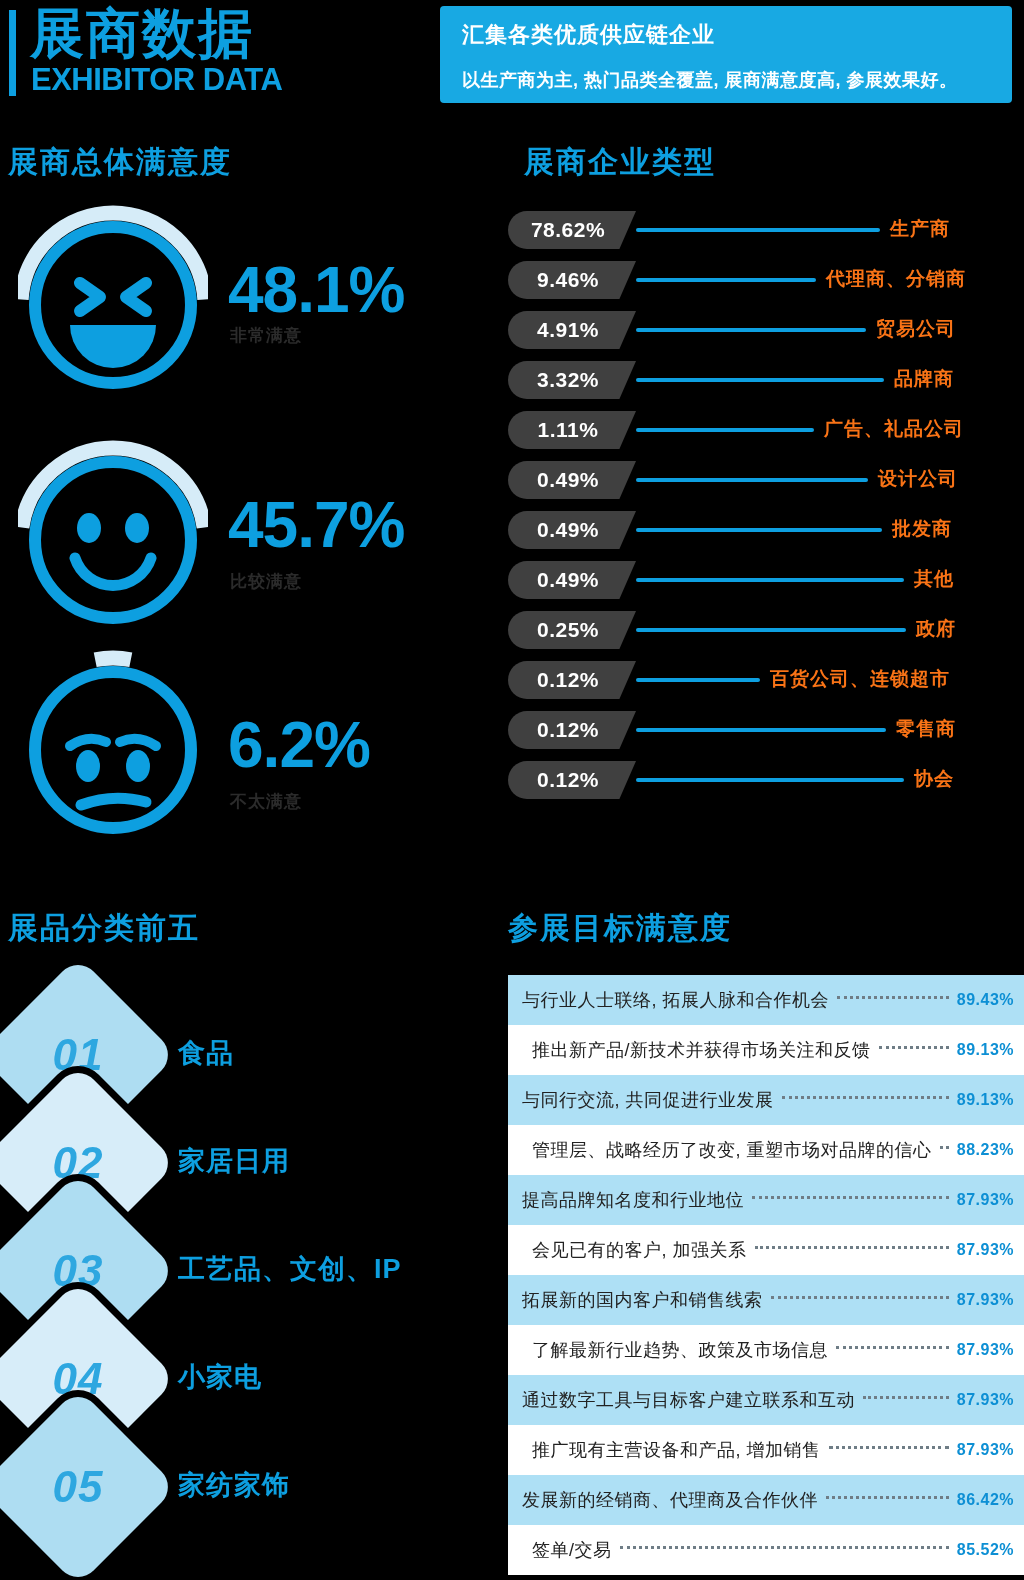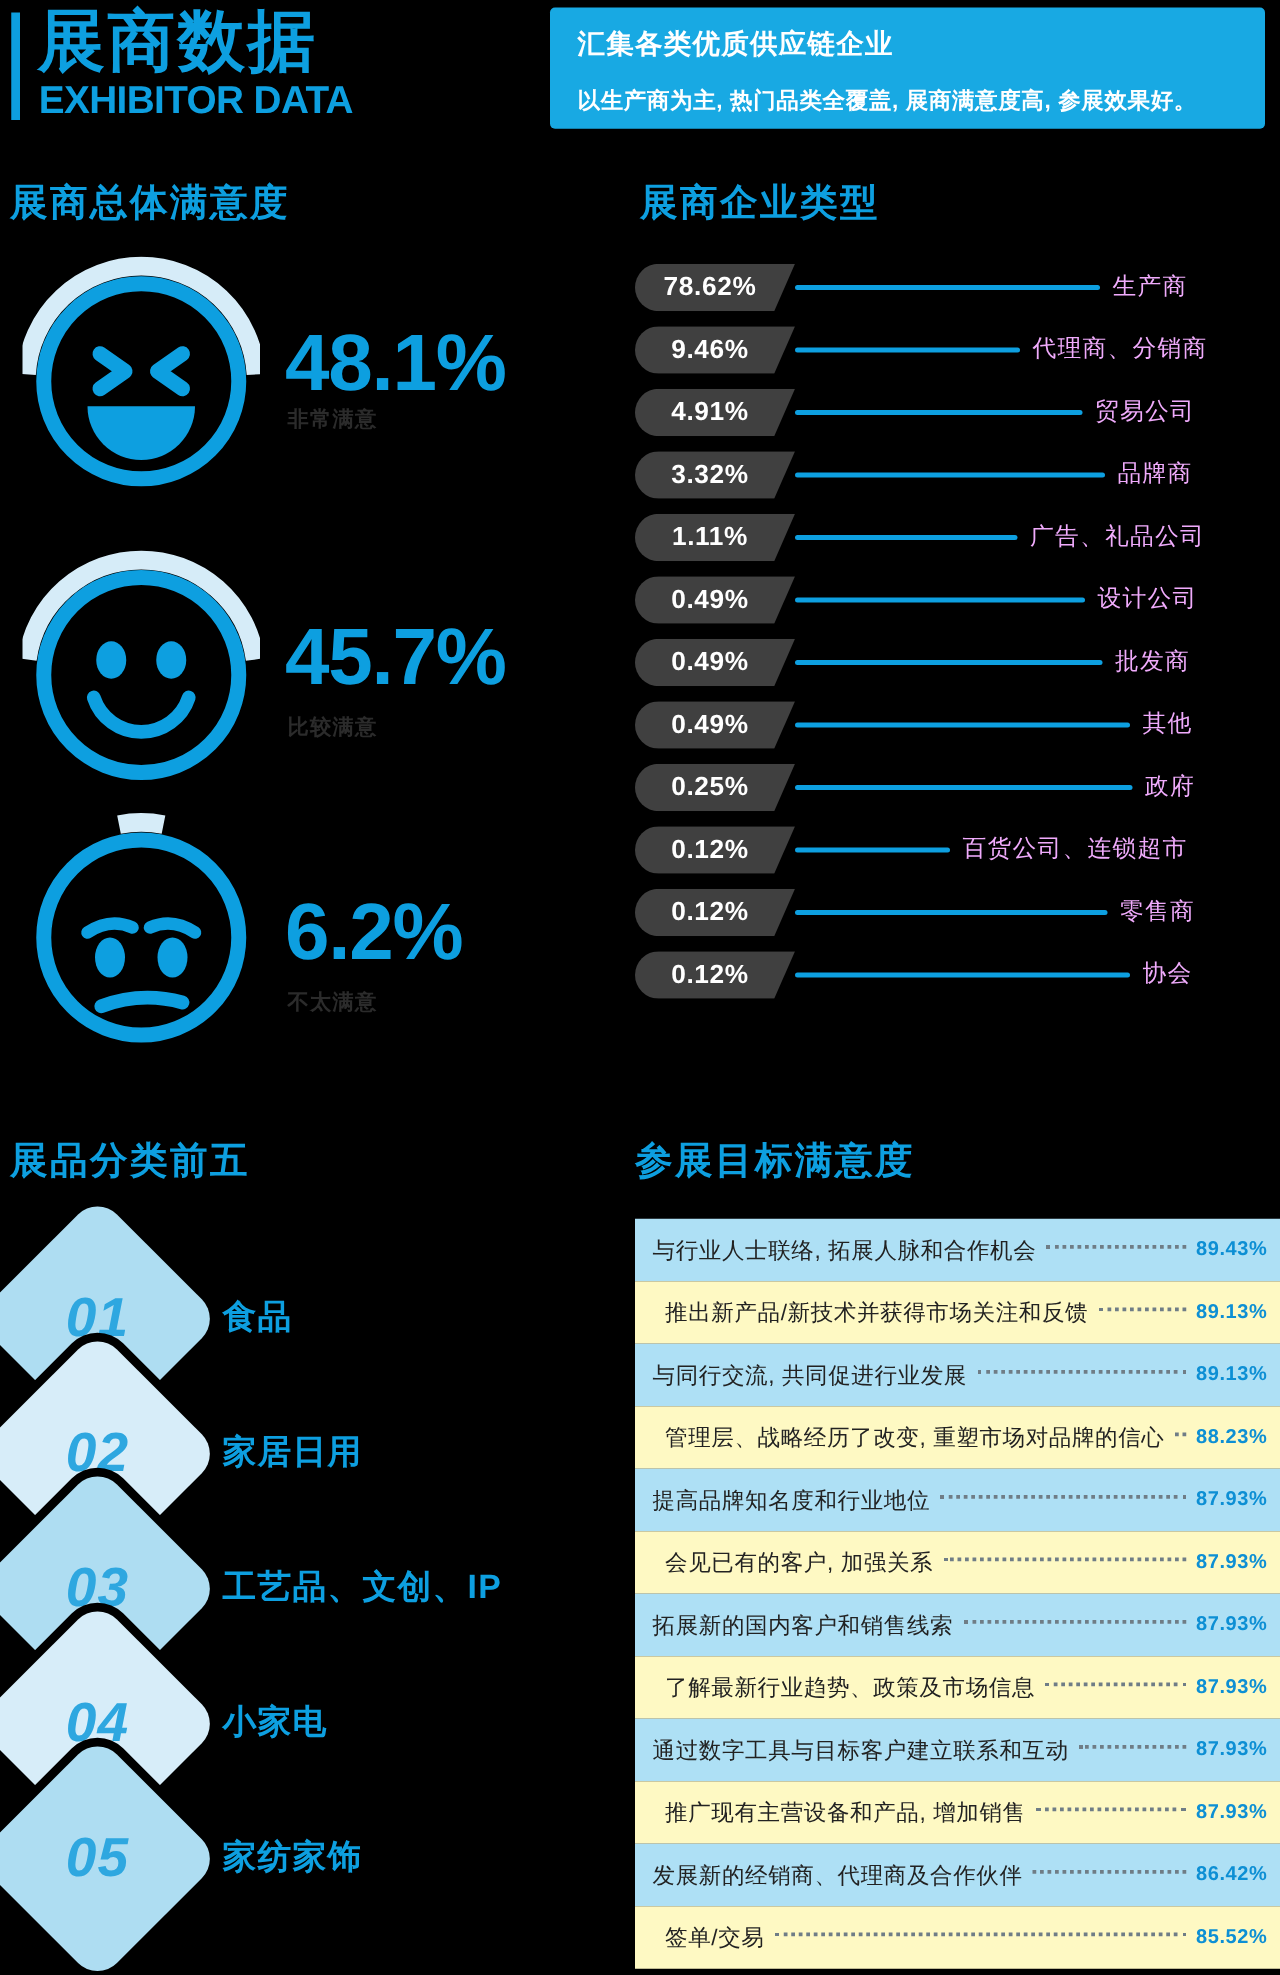--- a/index.html
+++ b/index.html
@@ -35,41 +35,41 @@
   
   .bars{position:absolute;left:500px;top:205px;width:524px;}
   .bar-row{position:relative;height:50px;}
   .bar-pill{position:absolute;left:8px;top:6px;width:128px;height:38px;background:#404040;
             border-top-left-radius:19px;border-bottom-left-radius:19px;
             clip-path:polygon(0 0,100% 0,87% 100%,0 100%);
             display:flex;align-items:center;justify-content:center;}
   .bar-pill span{font-size:21px;font-weight:bold;color:#fff;letter-spacing:0.5px;
                  transform:translateX(-4px);}
   .bar-line{position:absolute;left:136px;top:23px;height:4px;background:#0D9FE0;border-radius:2px;}
-  .bar-lbl{position:absolute;top:11px;font-size:19px;font-weight:normal;color:#f0abfc;
+  .bar-lbl{position:absolute;top:11px;font-size:19px;font-weight:bold;color:#f97316;
            letter-spacing:1px;white-space:nowrap;}
 
   
   .cats{position:absolute;left:0;top:985px;width:480px;}
   .cat-row{position:relative;height:108px;}
   .diamond{position:absolute;left:8px;top:0;width:140px;height:140px;
            border-radius:22px;transform:rotate(45deg);}
   .diamond-num{position:absolute;left:8px;top:0;width:140px;height:140px;
                display:flex;align-items:center;justify-content:center;
                font-size:44px;font-style:italic;font-weight:bold;color:#2EA7E0;
                letter-spacing:1px;}
   .cat-lbl{position:absolute;left:178px;top:50px;font-size:27px;font-weight:bold;color:#0D9FE0;
            letter-spacing:1px;white-space:nowrap;}
 
   
   .goals{position:absolute;left:508px;top:975px;width:516px;}
   .goal-row{position:relative;height:50px;display:flex;align-items:center;
             padding:0 0 0 14px;box-sizing:border-box;}
   .goal-row.odd{background:#AEE0F5;}
-  .goal-row.even{background:#fef9c3;padding-left:24px;}
+  .goal-row.even{background:#ffffff;padding-left:24px;}
   .goal-txt{font-size:18px;color:#222;letter-spacing:0.5px;white-space:nowrap;text-align:right;}
   .goal-dots{flex:1;margin:0 8px;border-bottom:3px dotted #6f7d86;
              transform:translateY(-3px);min-width:8px;}
   .goal-pct{font-size:16px;font-weight:bold;color:#0D8FD4;letter-spacing:0.5px;
             white-space:nowrap;padding-right:10px;}
 </style>
 </head>
 <body>
 
 <div class="canvas">
@@ -123,21 +123,21 @@
             <ellipse cx="70" cy="116" rx="12" ry="16" fill="#0D9FE0"></ellipse>
             <ellipse cx="120" cy="116" rx="12" ry="16" fill="#0D9FE0"></ellipse>
             <path d="M 63 155 Q 95 143 128 152" fill="none" stroke="#0D9FE0" stroke-width="11" stroke-linecap="round"></path>
   </svg>
         </div>
      <div class="face-pct" style="top:60px">6.2%</div>
      <div class="face-lbl" style="top:140px">不太满意</div>
       </div>
     </div>
 
-  <div class="sec-head" style="left:512px;top:142px;">展商企业类型</div>
+  <div class="sec-head" style="left:524px;top:142px;">展商企业类型</div>
 
   <div class="bars" id="bars-host">
       <div class="bar-row">
         <div class="bar-pill">
           <span>78.62%</span>
         </div>
      <div class="bar-line" style="width:244px"></div>
      <div class="bar-lbl" style="left:390px">生产商</div>
       </div>
       <div class="bar-row">

